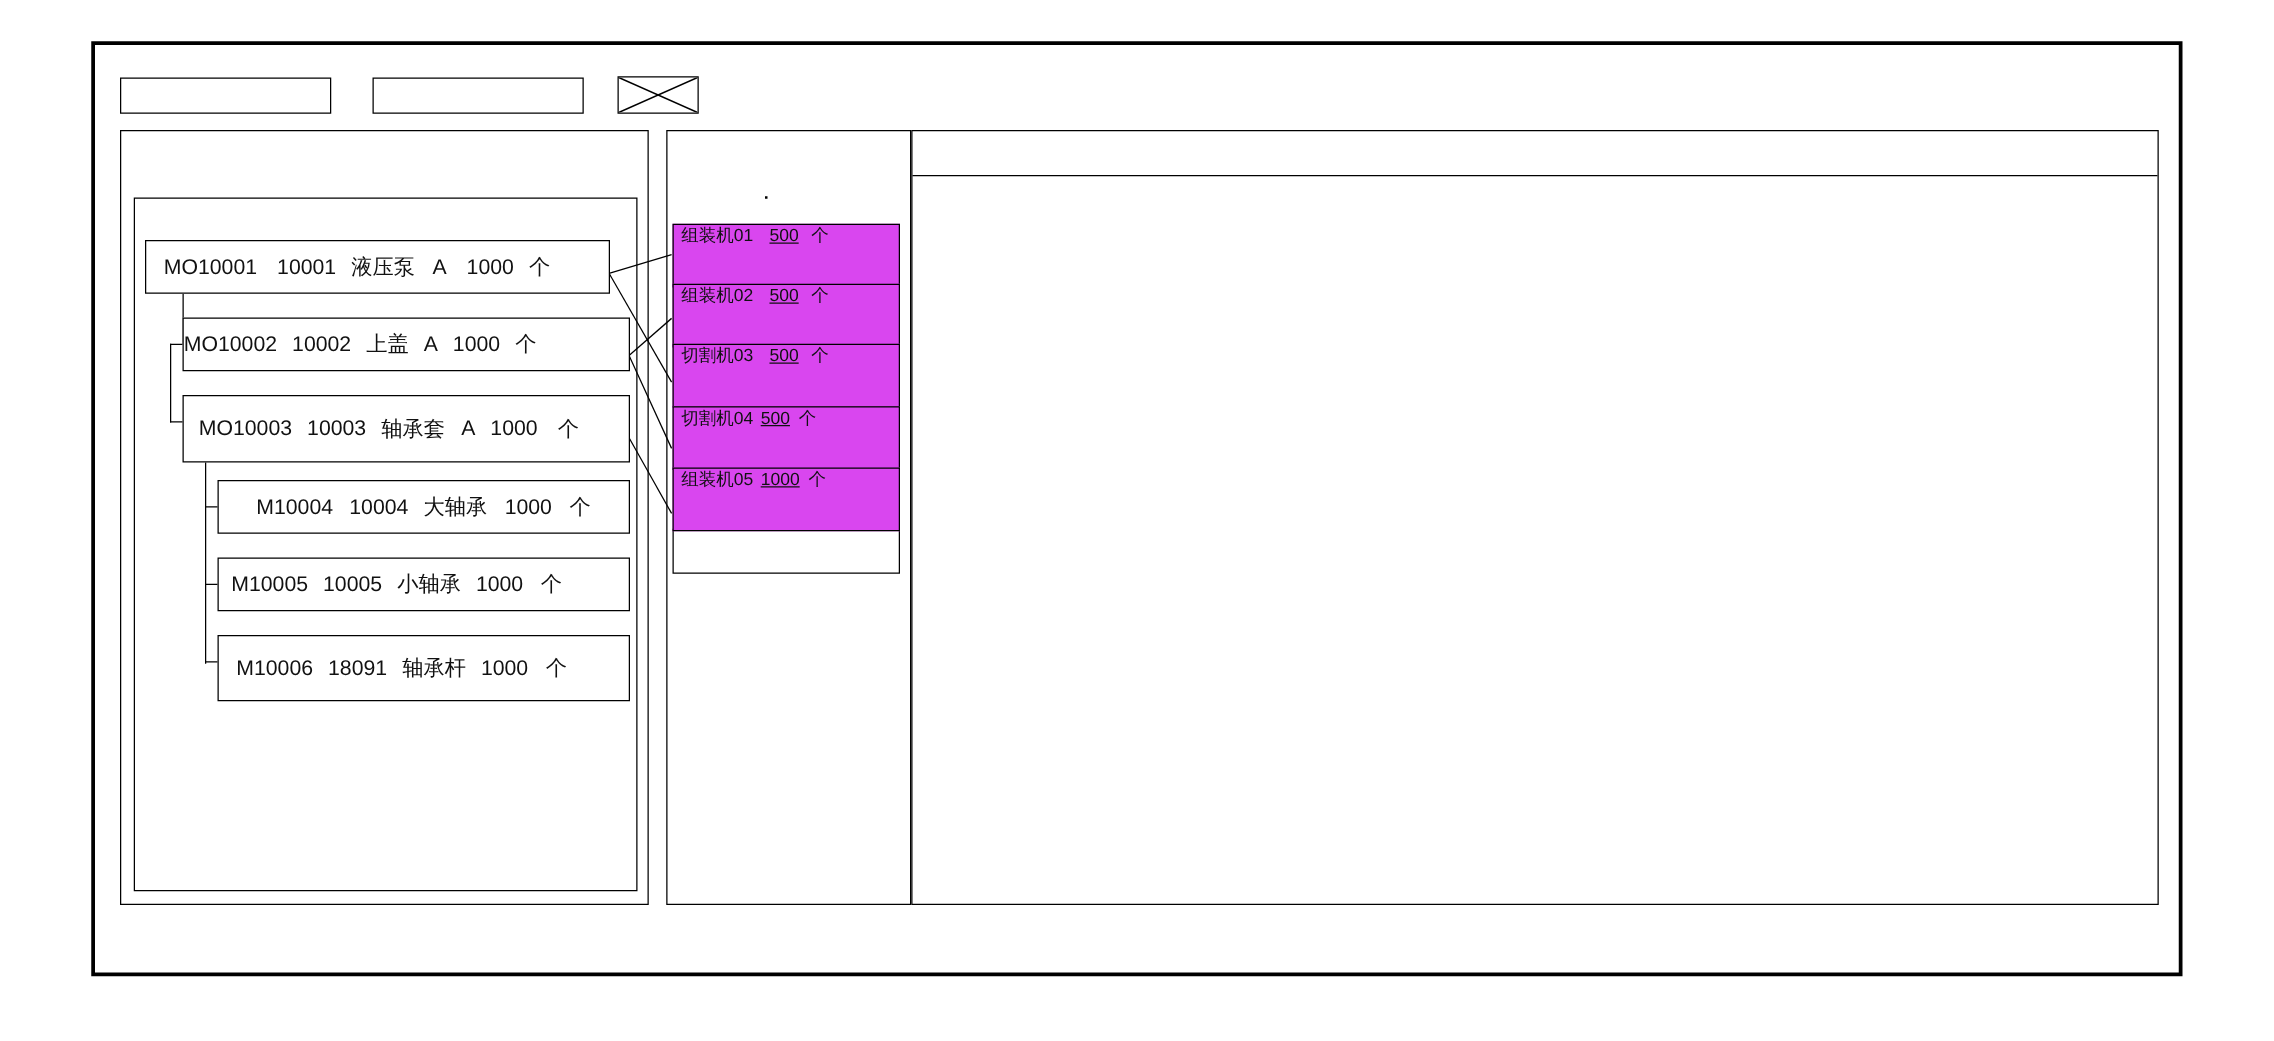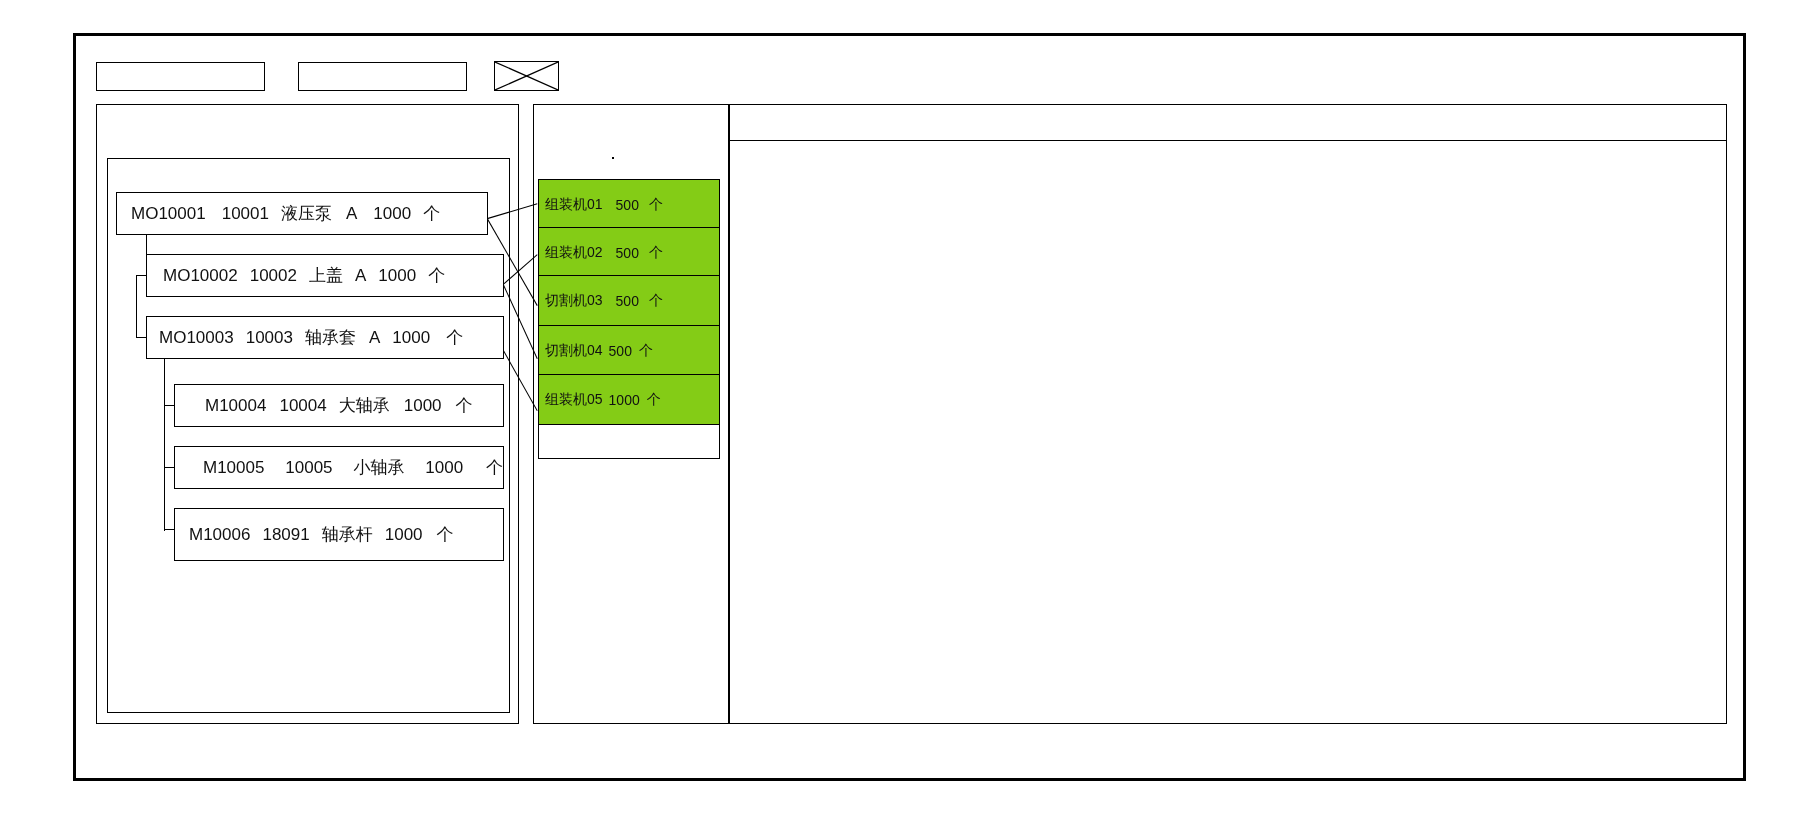--- a/index.html
+++ b/index.html
@@ -122,24 +122,24 @@
     box-sizing: border-box;
     display: flex;
     align-items: center;
     font-size: 17px;
     white-space: nowrap;
     z-index: 3;
   }
   .node .cell { display: inline-block; }
 
   .node-l0 { left: 8px;  top: 33px;  width: 372px; height: 43px; padding-left: 14px; }
-  .node-l1a{ left: 38px; top: 95px;  width: 358px; height: 43px; padding-left: 16px; }
-  .node-l1b{ left: 38px; top: 157px; width: 358px; height: 43px; padding-left: 12px; }
+  .node-l1a{ left: 38px; top: 95px;  width: 358px; height: 43px; padding-left: 0; }
+  .node-l1b{ left: 38px; top: 157px; width: 358px; height: 54px; padding-left: 12px; }
   .node-l2a{ left: 66px; top: 225px; width: 330px; height: 43px; padding-left: 30px; }
-  .node-l2b{ left: 66px; top: 287px; width: 330px; height: 43px; padding-left: 28px; justify-content: space-between; }
+  .node-l2b{ left: 66px; top: 287px; width: 330px; height: 43px; padding-left: 10px; }
   .node-l2c{ left: 66px; top: 349px; width: 330px; height: 53px; padding-left: 14px; }
 
   
   .sp-1 { margin-left: 13px; }
   .sp-2 { margin-left: 12px; }
   .sp-3 { margin-left: 14px; }
   .sp-4 { margin-left: 16px; }
 
   
   .tline {
@@ -168,30 +168,29 @@
     width: 2px;
     height: 2px;
     background: #000000;
   }
   .mbox {
     position: absolute;
     left: 4px;
     width: 182px;
     height: 51px;
     border: 1px solid #000000;
-    background: #84cc16;
+    background: #d946ef;
     box-sizing: border-box;
     display: flex;
-    align-items: center;
     padding-left: 6px;
     font-size: 14px;
     white-space: nowrap;
     z-index: 3;
   }
-  .mbox .m-qty { margin-left: 13px; }
+  .mbox .m-qty { margin-left: 13px; text-decoration: underline; }
   .mbox .m-unit { margin-left: 10px; }
   .mbox.tight .m-qty { margin-left: 6px; }
   .mbox.tight .m-unit { margin-left: 7px; }
 
   .mbox-1 { top: 74px; }
   .mbox-2 { top: 122px; }
   .mbox-3 { top: 170px; }
   .mbox-4 { top: 220px; }
   .mbox-5 { top: 269px; }
   .mbox-empty {

